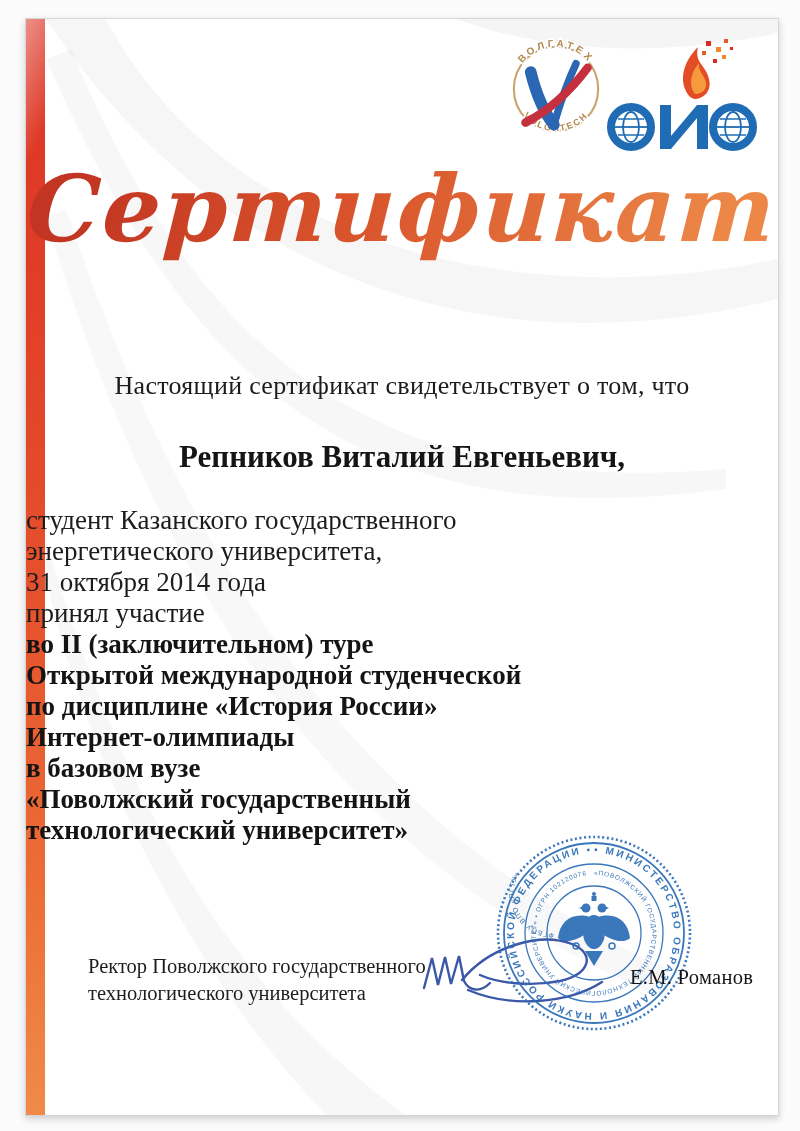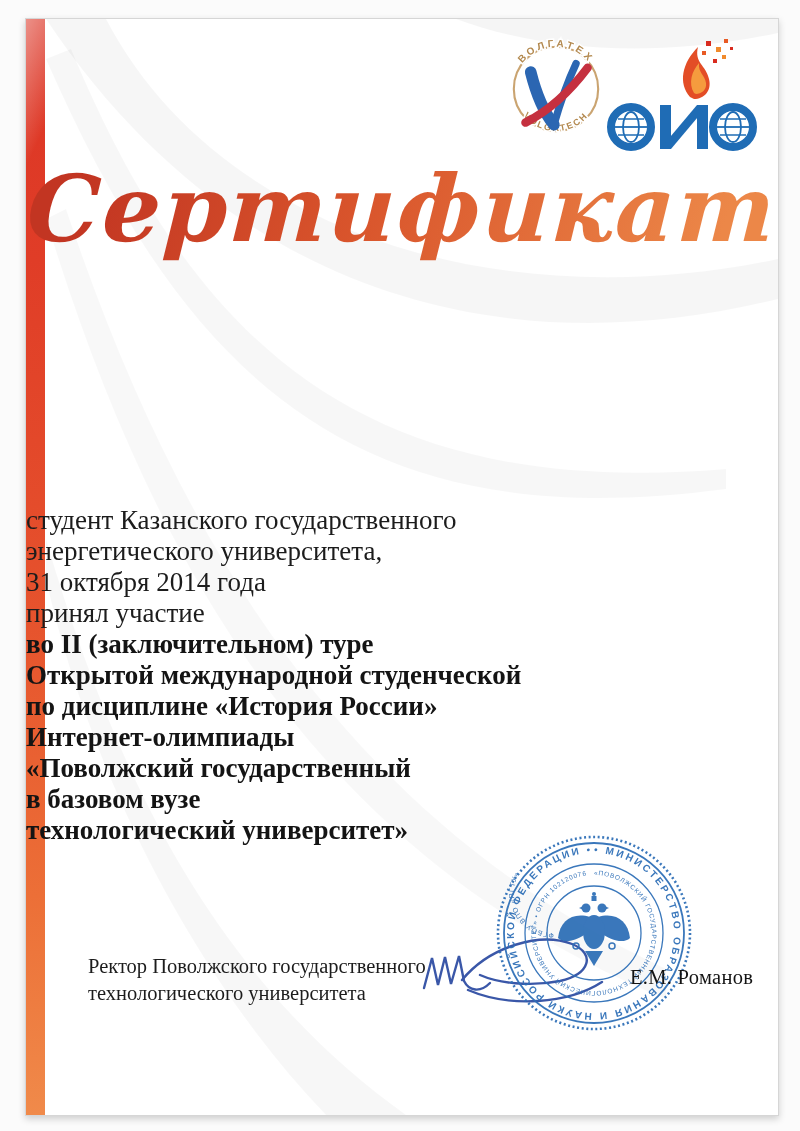--- a/index.html
+++ b/index.html
@@ -117,32 +117,34 @@
         <circle cx="127" cy="92" r="20" stroke-width="8"></circle>
         <ellipse cx="127" cy="92" rx="8" ry="15" stroke-width="1.8"></ellipse>
         <line x1="111" y1="92" x2="143" y2="92" stroke-width="1.8"></line>
         <line x1="114" y1="84" x2="140" y2="84" stroke-width="1.5"></line>
         <line x1="114" y1="100" x2="140" y2="100" stroke-width="1.5"></line>
       </g>
     </svg>
 
     <div class="title">Сертификат</div>
 
+    <div class="intro">Настоящий сертификат свидетельствует о том, что</div>
+    <div class="recipient">Репников Виталий Евгеньевич,</div>
 
     <div class="column">
       <div class="line">студент Казанского государственного</div>
       <div class="line">энергетического университета,</div>
       <div class="line">31 октября 2014 года</div>
       <div class="line">принял участие</div>
       <div class="line bold">во II (заключительном) туре</div>
       <div class="line bold">Открытой международной студенческой</div>
       <div class="line bold">по дисциплине «История России»</div>
       <div class="line bold">Интернет-олимпиады</div>
+      <div class="line bold">в базовом вузе</div>
       <div class="line bold">«Поволжский государственный</div>
-      <div class="line bold">в базовом вузе</div>
       <div class="line bold">технологический университет»</div>
     </div>
 
     <div class="rector">
       <div>Ректор Поволжского государственного</div>
       <div>технологического университета</div>
     </div>
 
     <svg class="signature-svg" viewBox="0 0 190 95">
       <g stroke="#3a57a8" stroke-width="2.4" fill="none" stroke-linecap="round">

